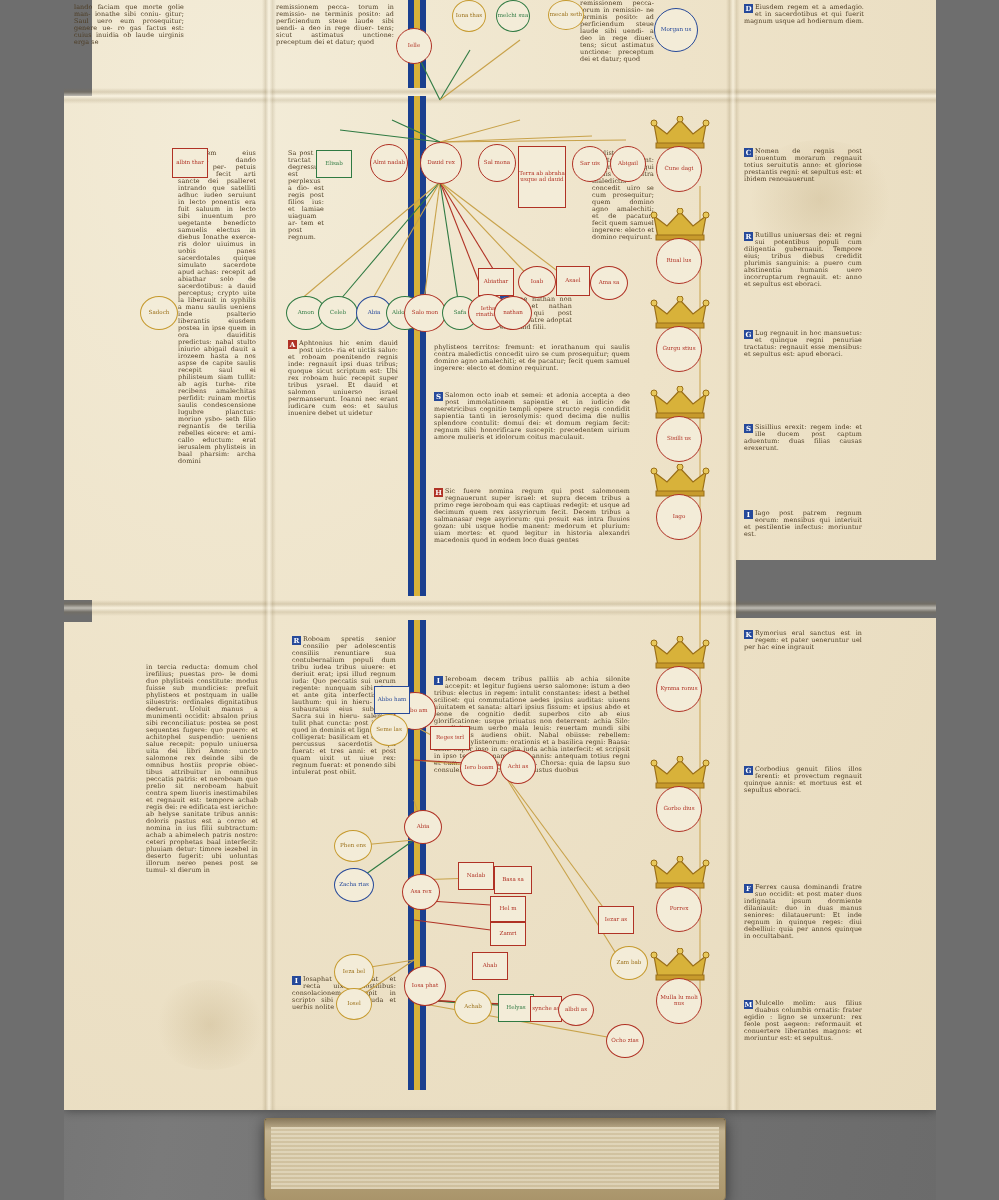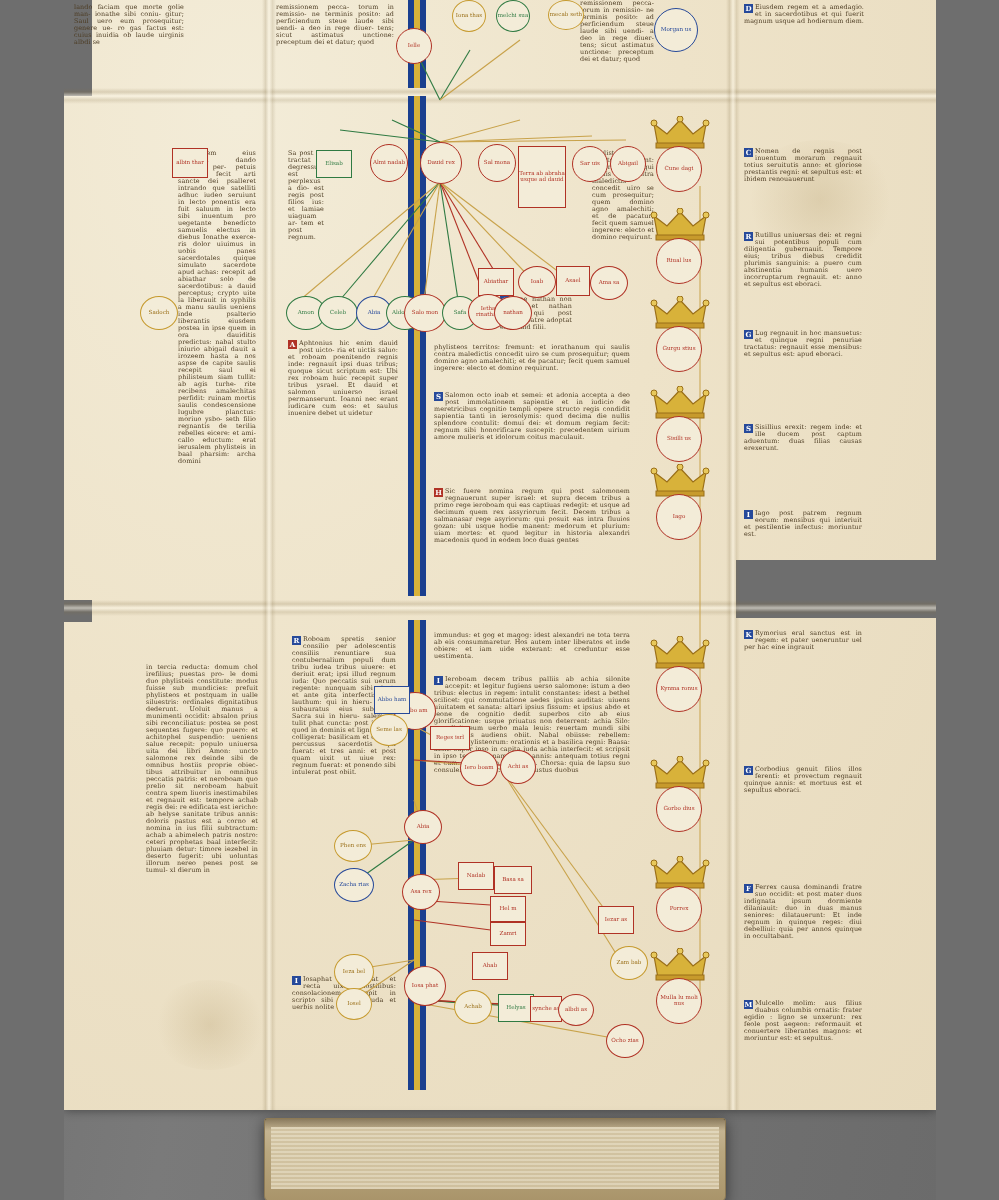--- a/index.html
+++ b/index.html
@@ -76,21 +76,21 @@
 
   <div class="stain" style="left:150px;top:980px;width:120px;height:90px;"></div>
   <div class="stain" style="left:740px;top:140px;width:160px;height:120px;"></div>
 
   <div class="band" style="left:408px;top:0;height:88px;"></div>
   <div class="band" style="left:408px;top:96px;height:500px;"></div>
   <div class="band" style="left:408px;top:620px;height:470px;"></div>
 
   <div class="col" style="left:74px;top:4px;width:110px;">
     <div class="tx"></div>
-    <div class="tx" id="tl">lando faciam que morte golie man- ionathe sibi coniu- gitur; Saul uero eum prosequitur; genere ue- ro gas factus est: cuius inuidia ob laude uirginis albdi se</div>
+    <div class="tx" id="tl">lando faciam que morte golie man- ionathe sibi coniu- gitur; Saul uero eum prosequitur; genere ue- ro gas factus est: cuius inuidia ob laude uirginis erga se</div>
   </div>
 
   <div class="col" style="left:276px;top:4px;width:118px;">
     <div class="tx" id="tm">remissionem pecca- torum in remissio- ne terminis posito: ad perficiendum steue laude sibi uendi- a deo in rege diuer- tens; sicut astimatus unctione: preceptum dei et datur; quod</div>
   </div>
 
   <div class="col" style="left:744px;top:4px;width:120px;">
     <div class="tx" id="tr"><span class="ini b">D</span>Eiusdem regem et a amedagio. et in sacerdotibus et qui fuerit magnum usque ad hodiernum diem.</div>
   </div>
 
@@ -151,23 +151,20 @@
   </div>
 
   <div class="col" style="left:292px;top:636px;width:104px;">
     <div class="tx" id="bca"><span class="ini b">R</span>Roboam spretis senior consilio per adolescentis consiliis renuntiare sua contubernalium populi dum tribu iudea tribus uiuere: et deriuit erat; ipsi illud regnum iuda: Quo peccatis sui uerum regente: nunquam sibi sicut: et ante gita interfectis cum lauthum: qui in hieru- salem subauratus eius substituit. Sacra sui in hieru- salem: et tulit phat cuncta: post ipsa de quod in dominis et ligneis: que colligerat: basilicam et domum percussus sacerdotis qui fuerat: et tres anni: et post quam uixit ut uiue rex: regnum fuerat: et ponendo sibi intulerat post obiit.</div>
   </div>
 
   <div class="col" style="left:292px;top:976px;width:104px;">
     <div class="tx" id="bcb"><span class="ini b">I</span>Iosaphat inueniebat et recta uixit hostilibus: consolacionem recepit in scripto sibi datum: iuda et uerbis nolite timere</div>
   </div>
 
-  <div class="col" style="left:434px;top:632px;width:196px;">
-    <div class="tx" id="bra">immundus: et gog et magog: idest alexandri ne tota terra ab eis consummaretur. Hos autem inter liberatos et inde obiere: et iam uide exterant: et creduntur esse uestimenta.</div>
-  </div>
 
   <div class="col" style="left:434px;top:676px;width:196px;">
     <div class="tx" id="brb"><span class="ini b">I</span>Ieroboam decem tribus palliis ab achia silonite accepit: et legitur fugiens uerso salomone: istum a deo tribus: electus in regem: intulit constantes: idest a bethel scilicet: qui commutatione aedes ipsius auditas: uiuens uiuitatem et sanata: altari ipsius fissum: et ipsius abdo et leone de cognitio dedit superbos cito ab eius glorificatione: usque priuatus non deterrent: achia Silo: praedixit eum uerbo mala leuis: reuertam mundi sibi desolationis audiens obiit. Nabal obiisse: rebellem: turbens phylisteorum: orationis et a basilica regni: Baasa: abiit: super ipso in capita iuda achia interfecit: et scripsit in ipso tempore: nam tribus annis: antequam totius regni et cum: una ex illo in thobias. Chorsa: quia de lapsu suo consulebat deum achiaron: adustus duobus</div>
   </div>
 
   <div class="col" style="left:744px;top:630px;width:118px;">
     <div class="tx" id="fra"><span class="ini b">K</span>Rymorius eral sanctus est in regem: et pater ueneruntur uel per hac eine ingrauit</div>
   </div>
   <div class="col" style="left:744px;top:766px;width:118px;">
     <div class="tx" id="frb"><span class="ini b">G</span>Corbodius genuit filios illos ferenti: et provectum regnauit quinque annis: et mortuus est et sepultus eboraci.</div>

